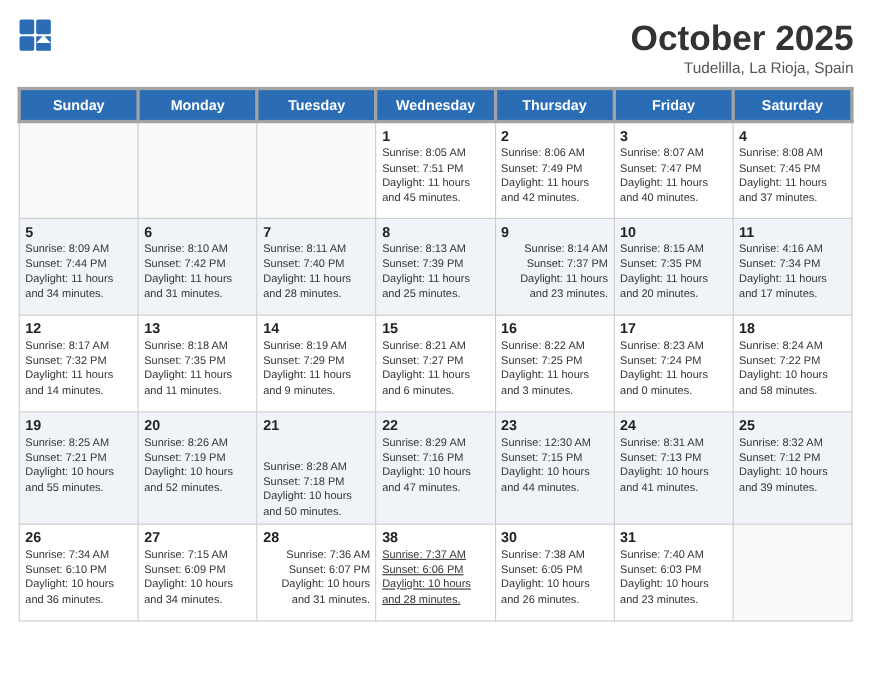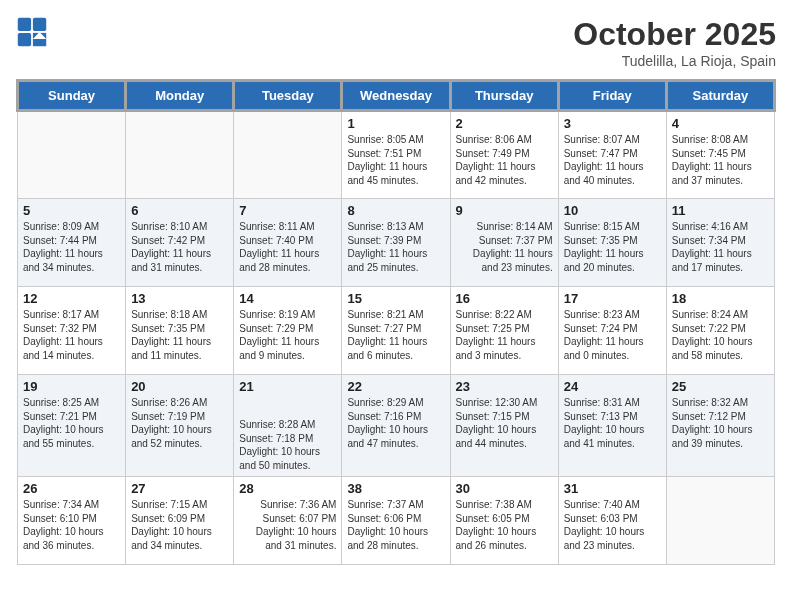--- a/index.html
+++ b/index.html
@@ -283,21 +283,21 @@
 Daylight: 10 hours and 34 minutes.</div>
         </td>
         <td class="cal-cell">
           <div class="date-num">28</div>
           <div class="cell-text" style="white-space: pre-line; text-align: right;">Sunrise: 7:36 AM
 Sunset: 6:07 PM
 Daylight: 10 hours and 31 minutes.</div>
         </td>
         <td class="cal-cell">
           <div class="date-num">38</div>
-          <div class="cell-text" style="white-space: pre-line;">Sunrise: 7:37 AM
+          <div class="cell-text" style="white-space: pre-line; text-decoration: underline;">Sunrise: 7:37 AM
 Sunset: 6:06 PM
 Daylight: 10 hours and 28 minutes.</div>
         </td>
         <td class="cal-cell">
           <div class="date-num">30</div>
           <div class="cell-text" style="white-space: pre-line;">Sunrise: 7:38 AM
 Sunset: 6:05 PM
 Daylight: 10 hours and 26 minutes.</div>
         </td>
         <td class="cal-cell">

